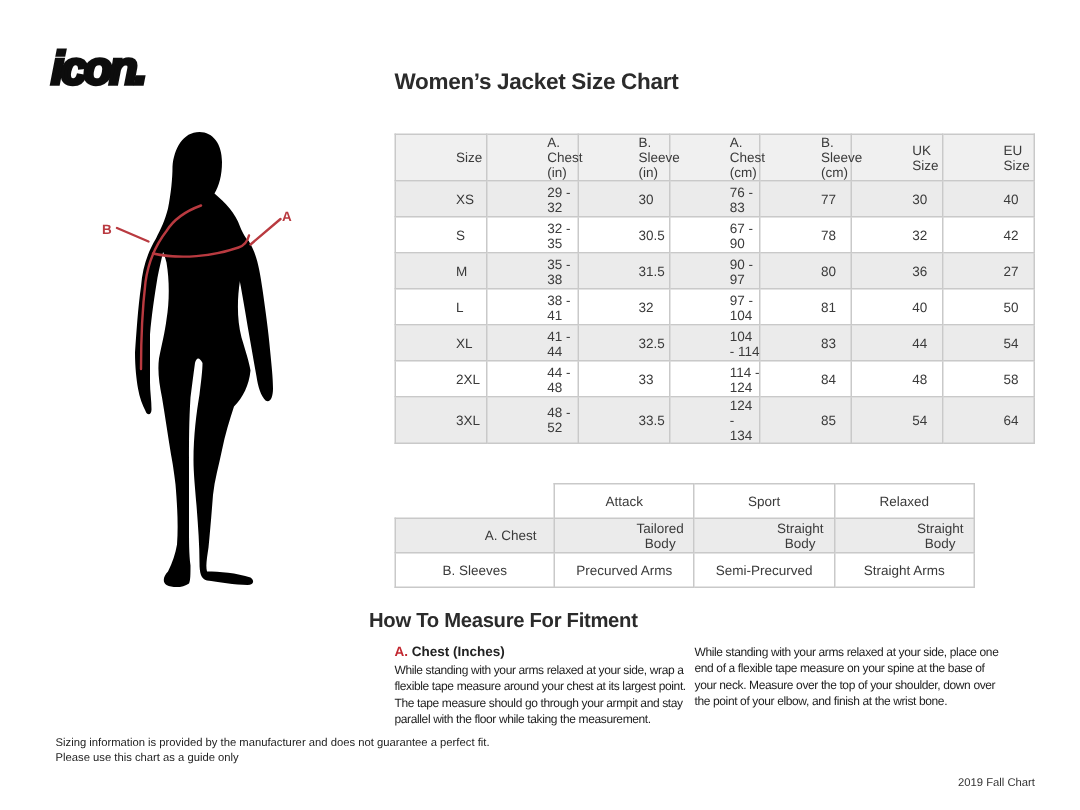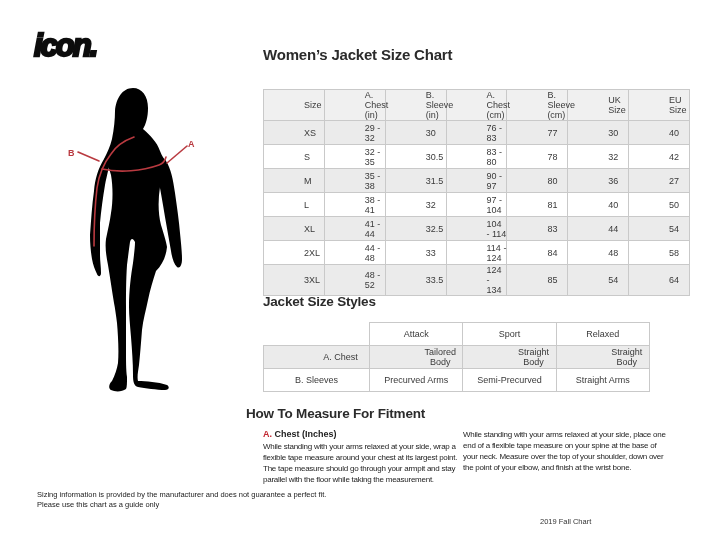--- a/index.html
+++ b/index.html
@@ -43,21 +43,21 @@
   .measure-col.left  { left:263px; width:197px; }
   .measure-col.right { left:463px; width:206px; }
   .measure-head { font-size:9px; font-weight:bold; color:#222; margin-bottom:2px; }
   .measure-head .prefix { color:var(--hred,#c22730); }
   .measure-body { font-size:8px; line-height:11px; letter-spacing:-0.25px; color:#1d1d1d; }
 
   
   .disclaimer { position:absolute; left:37px; top:490px; font-size:7.5px;
     line-height:10px; color:#222; }
   .chart-version { position:absolute; left:540px; top:517px; width:150px;
-    text-align:left; font-size:7.5px; color:#333; }
+    text-align:right; font-size:7.5px; color:#333; }
 </style>
 </head>
 <body>
 
 <div class="stage">
 
   <div class="logo">
     <svg width="170" height="46" viewBox="0 0 170 46">
       <text x="4" y="34" font-size="31" font-weight="bold" font-style="italic" letter-spacing="-2" fill="#0d0d0d" stroke="#0d0d0d" stroke-width="2.4">icon.</text>
     </svg>
@@ -132,21 +132,21 @@
           <td>30</td>
           <td>76 - 83</td>
           <td>77</td>
           <td>30</td>
           <td>40</td>
         </tr>
         <tr>
           <td>S</td>
           <td>32 - 35</td>
           <td>30.5</td>
-          <td>83 - 80</td>
+          <td>67 - 90</td>
           <td>78</td>
           <td>32</td>
           <td>42</td>
         </tr>
         <tr>
           <td>M</td>
           <td>35 - 38</td>
           <td>31.5</td>
           <td>90 - 97</td>
           <td>80</td>
@@ -185,21 +185,20 @@
           <td>48 - 52</td>
           <td>33.5</td>
           <td>124 - 134</td>
           <td>85</td>
           <td>54</td>
           <td>64</td>
         </tr>
       </tbody>
   </table>
 
-  <div class="h-styles">Jacket Size Styles</div>
   <table class="styles-table">
     <colgroup>
         <col style="width:106px">
         <col>
         <col>
         <col>
       </colgroup>
     <thead id="styles-head">
         <tr>
           <th class="blank"></th>

